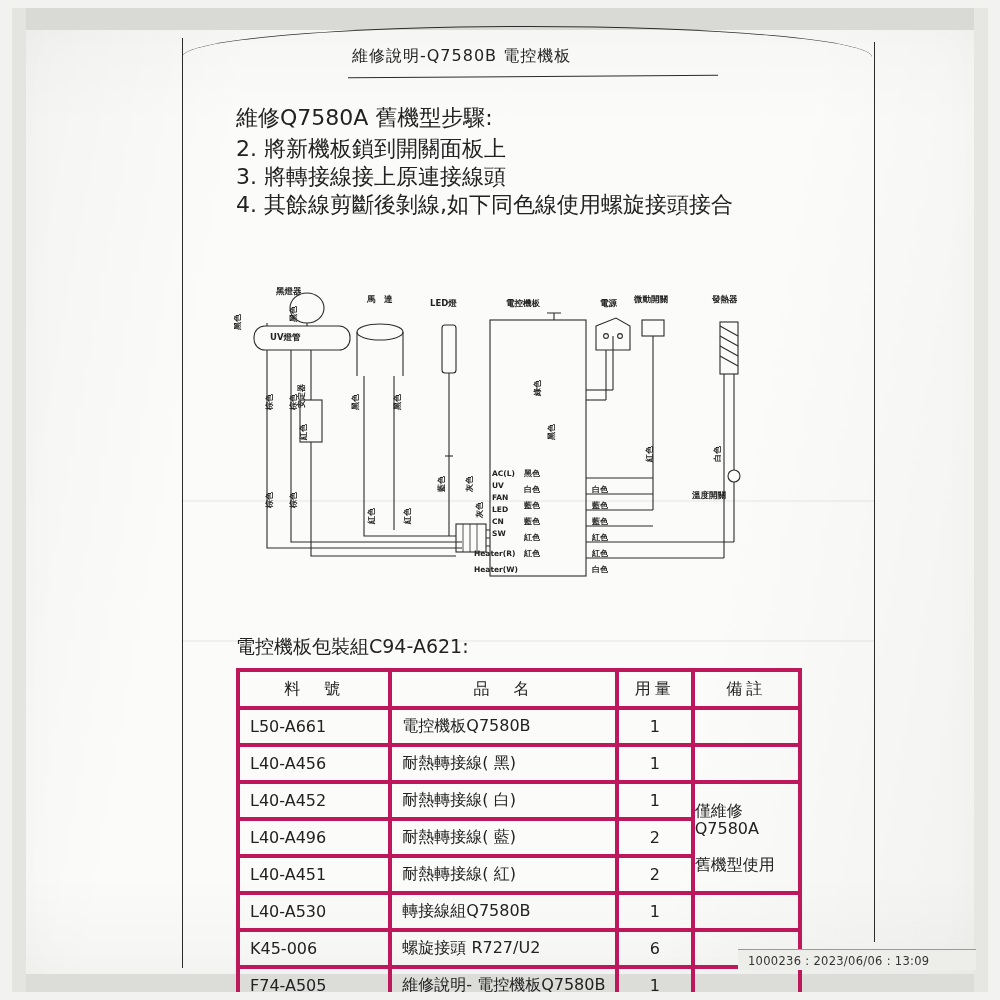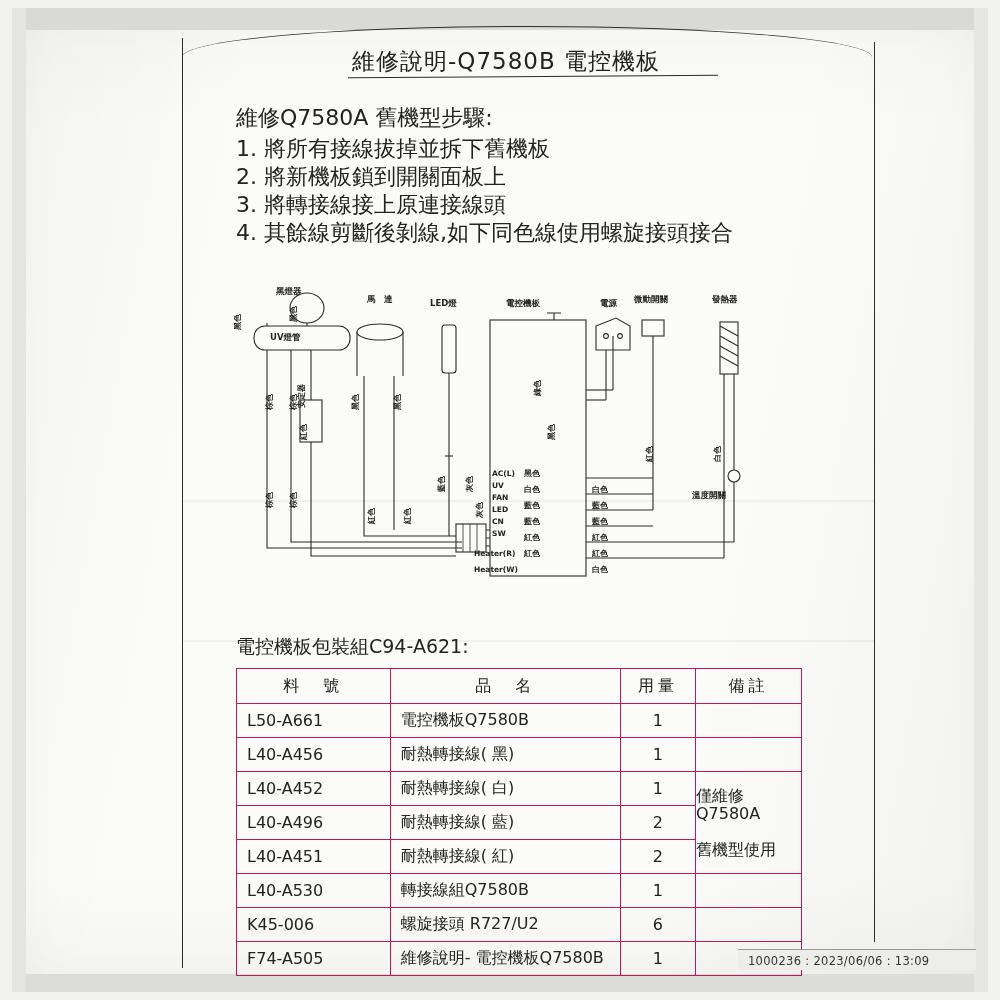--- a/index.html
+++ b/index.html
@@ -58,21 +58,21 @@
     position:absolute;left:170px;top:30px;width:0;height:930px;
     border-left:1.5px solid #2b2b2b;
   }
   .paper-right-line{
     position:absolute;left:862px;top:34px;width:0;height:900px;
     border-left:1.5px solid #2b2b2b;
   }
 
   .title{
     position:absolute;left:340px;top:38px;
-    font-size:23px;letter-spacing:1px;color:#222;
+    font-size:16px;letter-spacing:1px;color:#222;
     white-space:nowrap;
     font-family:"DejaVu Sans","Liberation Sans",sans-serif;
   }
   .title-underline{
     position:absolute;left:336px;top:68px;width:370px;height:0;
     border-bottom:1.5px solid #2b2b2b;
     transform:rotate(-0.4deg);
   }
 
   .steps{
@@ -94,21 +94,21 @@
     position:absolute;left:224px;top:626px;
     font-size:19px;color:#222;white-space:nowrap;
   }
   table.parts{
     position:absolute;left:224px;top:660px;
     border-collapse:collapse;
     width:566px;
     background:transparent;
   }
   table.parts th, table.parts td{
-    border:1px solid #be185d;
+    border:4px solid #be185d;
     padding:0;
     height:33px;
     font-weight:normal;
     font-size:16px;
     color:#222;
   }
   table.parts th{height:34px;}
   .c-code{width:150px;text-align:left;padding-left:10px !important;font-size:17px;}
   .c-name{width:230px;text-align:left;padding-left:10px !important;font-size:15px;}
   .c-qty{width:78px;text-align:center;font-size:16px;margin-left:12px;}
@@ -154,21 +154,20 @@
     <div class="paper-right-line"></div>
 
     <div class="crease" style="left:170px;top:492px;width:692px;height:2px;"></div>
     <div class="crease" style="left:170px;top:632px;width:692px;height:2px;"></div>
 
     <div class="title">維修說明-Q7580B 電控機板</div>
     <div class="title-underline"></div>
 
     <div class="steps">
       <div class="lead">維修Q7580A 舊機型步驟:</div>
-      <div>1. 將所有接線拔掉並拆下舊機板</div>
       <div>2. 將新機板鎖到開關面板上</div>
       <div>3. 將轉接線接上原連接線頭</div>
       <div>4. 其餘線剪斷後剝線,如下同色線使用螺旋接頭接合</div>
     </div>
 
     <div class="diagram">
       <svg width="650" height="320" viewBox="0 0 650 320">
         <g fill="none" stroke="#2b2b2b" stroke-width="1.1">
 
           <ellipse cx="73" cy="28" rx="17" ry="15"></ellipse>

